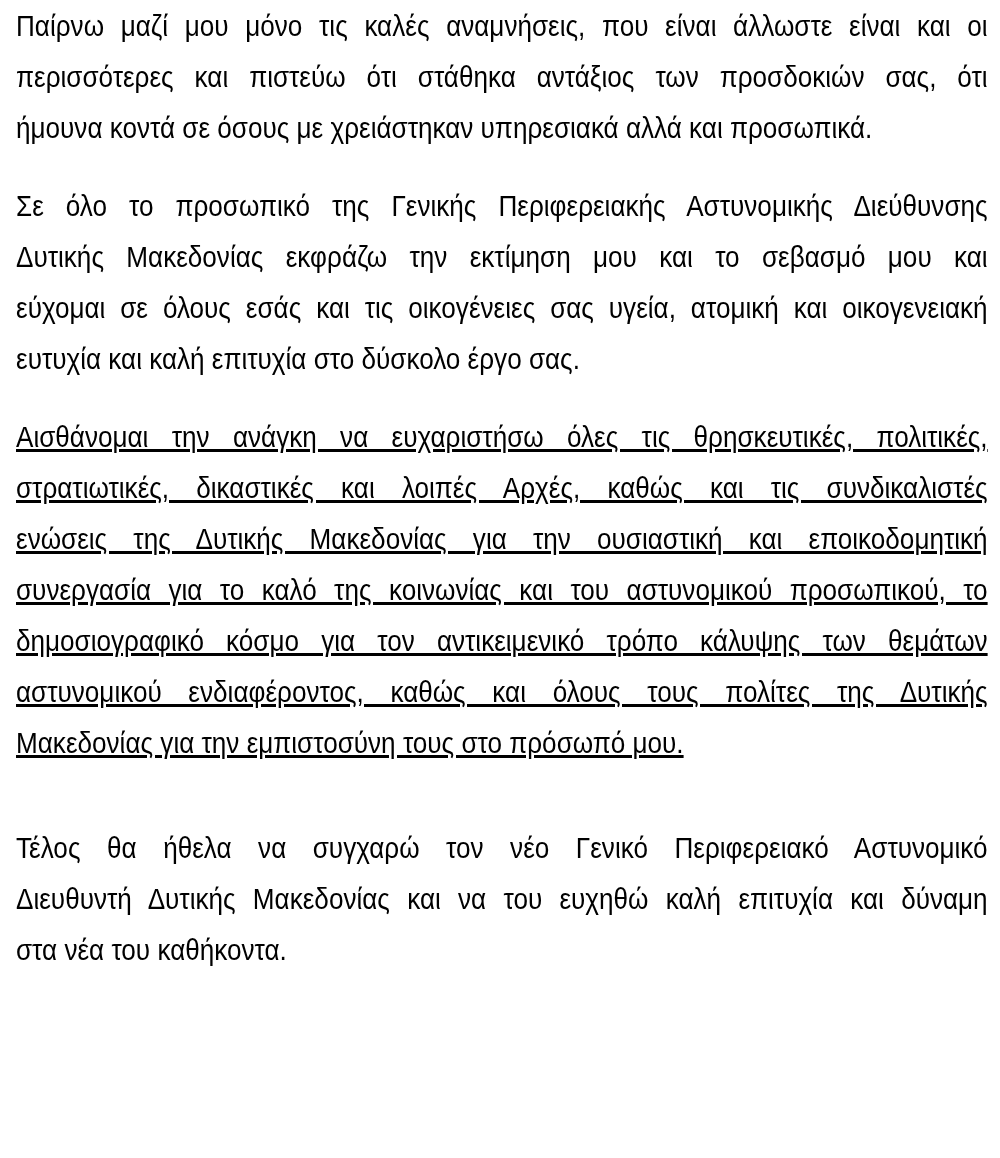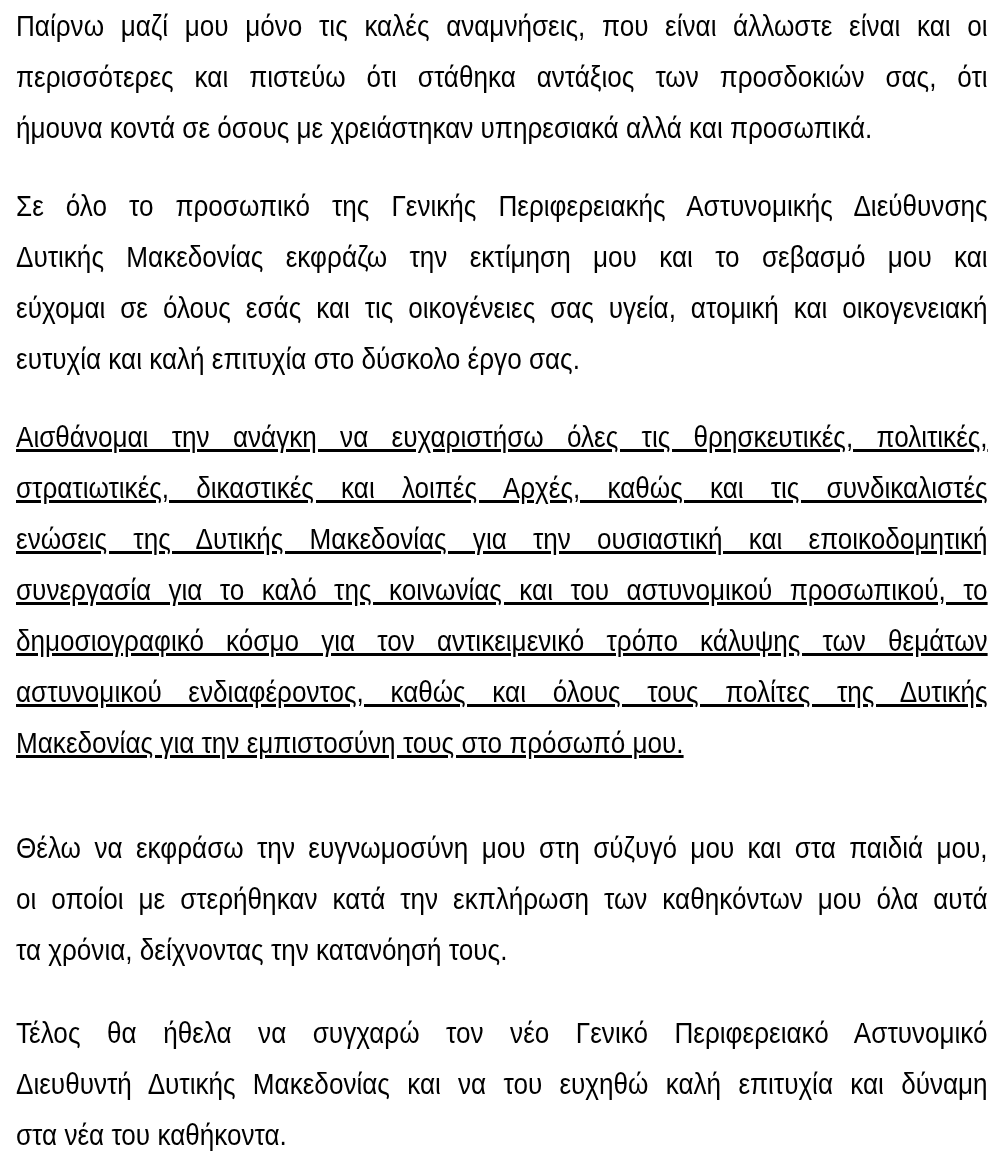--- a/index.html
+++ b/index.html
@@ -61,23 +61,18 @@
       <div class="para">
         <div class="line">Αισθάνομαι την ανάγκη να ευχαριστήσω όλες τις θρησκευτικές, πολιτικές,</div>
         <div class="line">στρατιωτικές, δικαστικές και λοιπές Αρχές, καθώς και τις συνδικαλιστές</div>
         <div class="line">ενώσεις της Δυτικής Μακεδονίας για την ουσιαστική και εποικοδομητική</div>
         <div class="line">συνεργασία για το καλό της κοινωνίας και του αστυνομικού προσωπικού, το</div>
         <div class="line">δημοσιογραφικό κόσμο για τον αντικειμενικό τρόπο κάλυψης των θεμάτων</div>
         <div class="line">αστυνομικού ενδιαφέροντος, καθώς και όλους τους πολίτες της Δυτικής</div>
         <div class="line last">Μακεδονίας για την εμπιστοσύνη τους στο πρόσωπό μου.</div>
       </div>
       <div class="para">
-        <div class="line">Θέλω να εκφράσω την ευγνωμοσύνη μου στη σύζυγό μου και στα παιδιά μου,</div>
-        <div class="line">οι οποίοι με στερήθηκαν κατά την εκπλήρωση των καθηκόντων μου όλα αυτά</div>
-        <div class="line last">τα χρόνια, δείχνοντας την κατανόησή τους.</div>
-      </div>
-      <div class="para">
         <div class="line">Τέλος θα ήθελα να συγχαρώ τον νέο Γενικό Περιφερειακό Αστυνομικό</div>
         <div class="line">Διευθυντή Δυτικής Μακεδονίας και να του ευχηθώ καλή επιτυχία και δύναμη</div>
         <div class="line last">στα νέα του καθήκοντα.</div>
       </div>
     </div>
 </main>
 
 </body></html>

